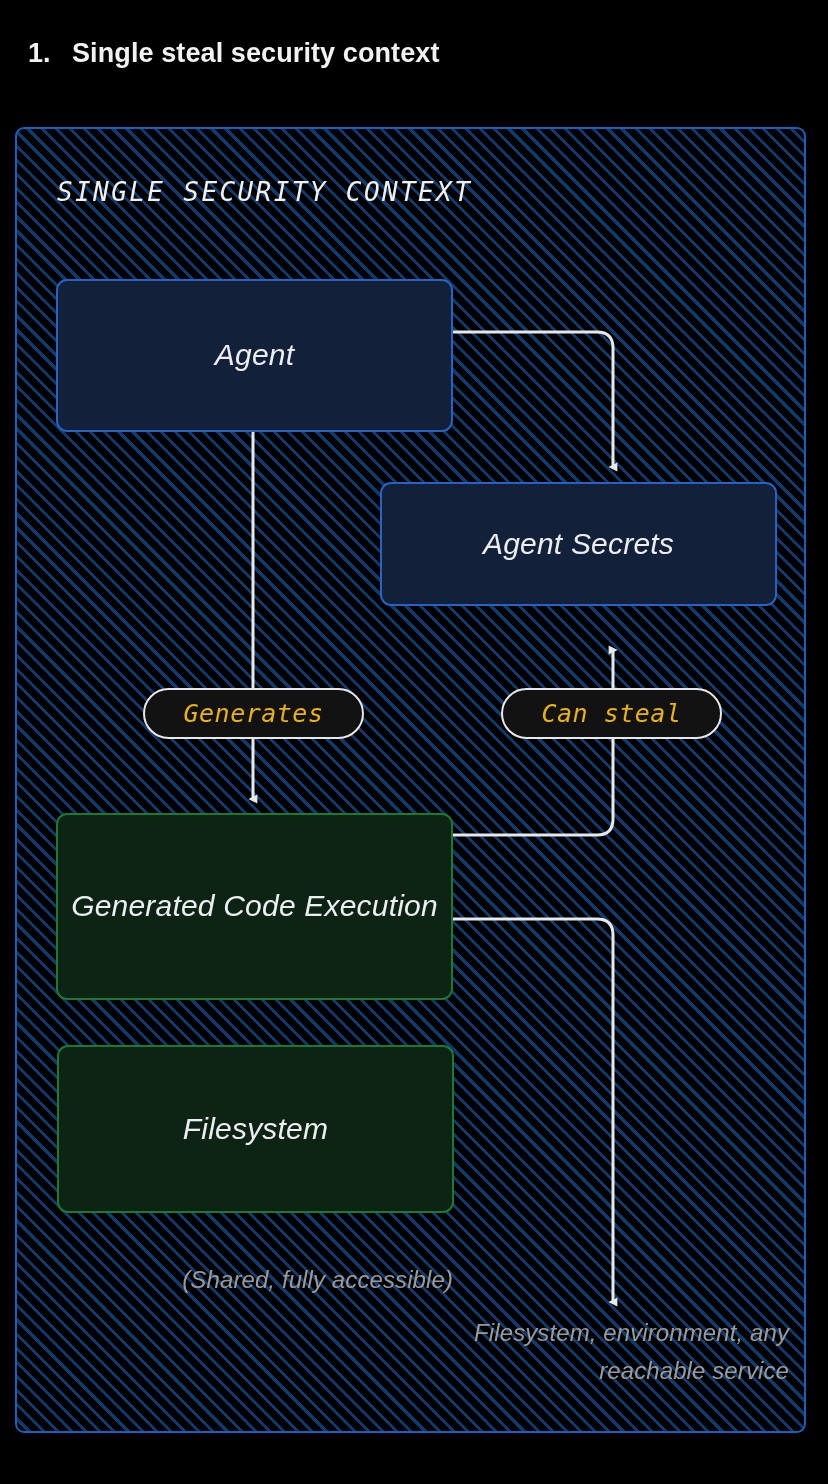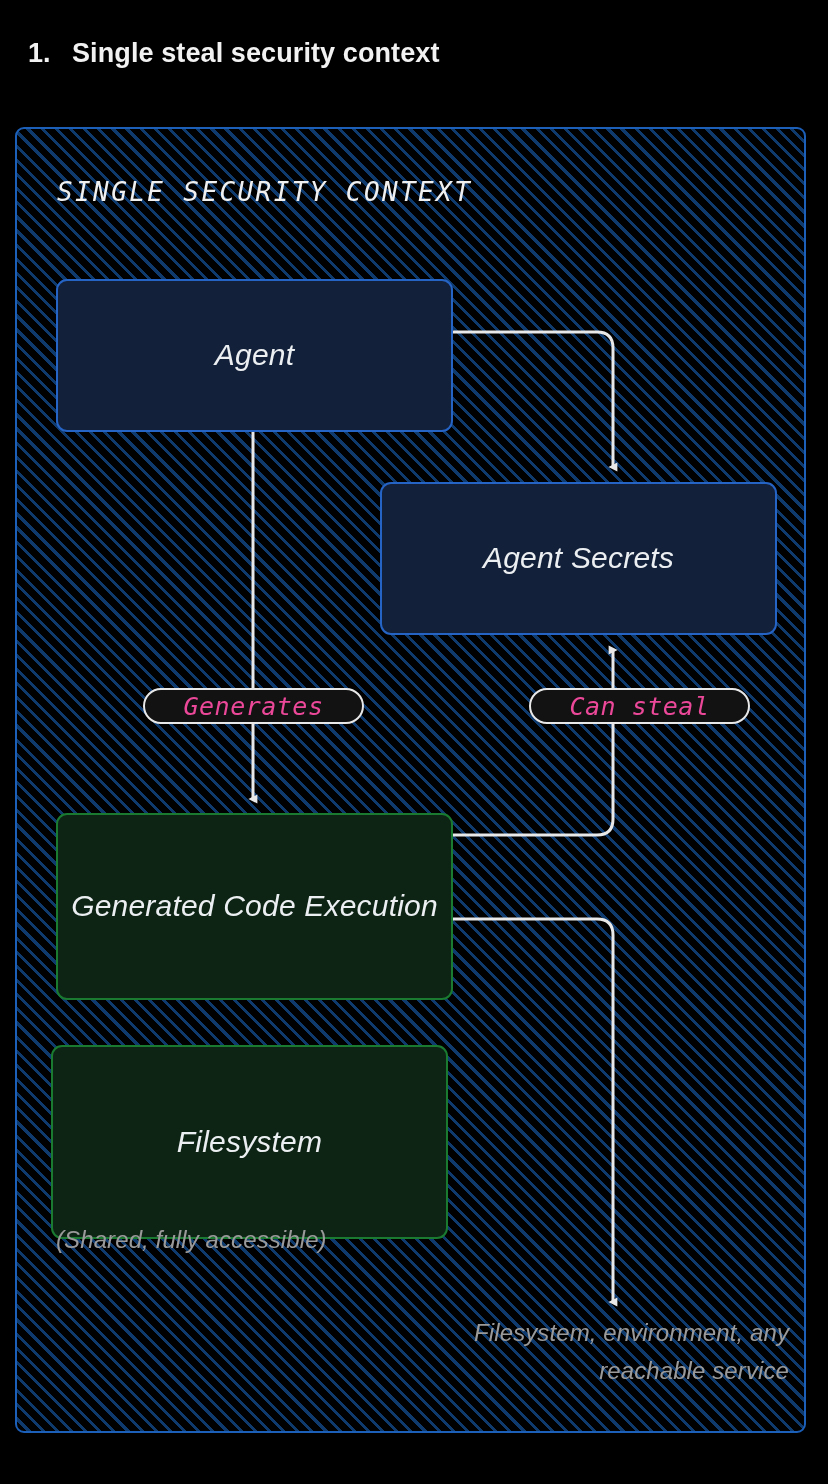--- a/index.html
+++ b/index.html
@@ -95,57 +95,57 @@
   .node.blue {
     background: #13203a;
     border: 2px solid #2563c4;
   }
   .node.green {
     background: #0d2415;
     border: 2px solid #1a7a30;
   }
 
   #node-agent      { left: 39px;  top: 127px; width: 397px; height: 153px; margin-top: 23px; }
-  #node-secrets    { left: 363px; top: 353px; width: 397px; height: 153px; }
+  #node-secrets    { left: 363px; top: 353px; width: 397px; height: 124px; }
   #node-codeexec   { left: 39px;  top: 684px; width: 397px; height: 187px; }
-  #node-filesystem { left: 34px;  top: 916px; width: 397px; height: 194px; text-align: center; }
+  #node-filesystem { left: 40px;  top: 916px; width: 397px; height: 168px; text-align: center; }
 
   
   .edge-label {
     position: absolute;
     box-sizing: border-box;
     background: #121212;
     border: 2px solid #e8e8e8;
     border-radius: 26px;
-    color: #ec4899;
+    color: #eab308;
     font-family: "DejaVu Sans Mono", "Liberation Mono", monospace;
     font-size: 25px;
     display: flex;
     align-items: center;
     justify-content: center;
     white-space: nowrap;
-    height: 36px;
+    height: 51px;
     letter-spacing: 0.5px;
   }
   #label-generates { left: 126px; top: 559px; width: 221px; }
-  #label-cansteal  { left: 512px; top: 559px; width: 221px; }
+  #label-cansteal  { left: 484px; top: 559px; width: 221px; }
 
   
   .caption {
     position: absolute;
     color: #9a9a9a;
     font-size: 24px;
     line-height: 1.6;
     letter-spacing: 0.1px;
   }
   #caption-shared {
     left: 39px;
-    top: 1092px;
+    top: 1132px;
     width: 397px;
-    text-align: left;
+    text-align: right;
   }
   #caption-reach {
     left: 400px;
     top: 1185px;
     width: 372px;
     text-align: right;
   }
 </style>
 </head>
 <body>

